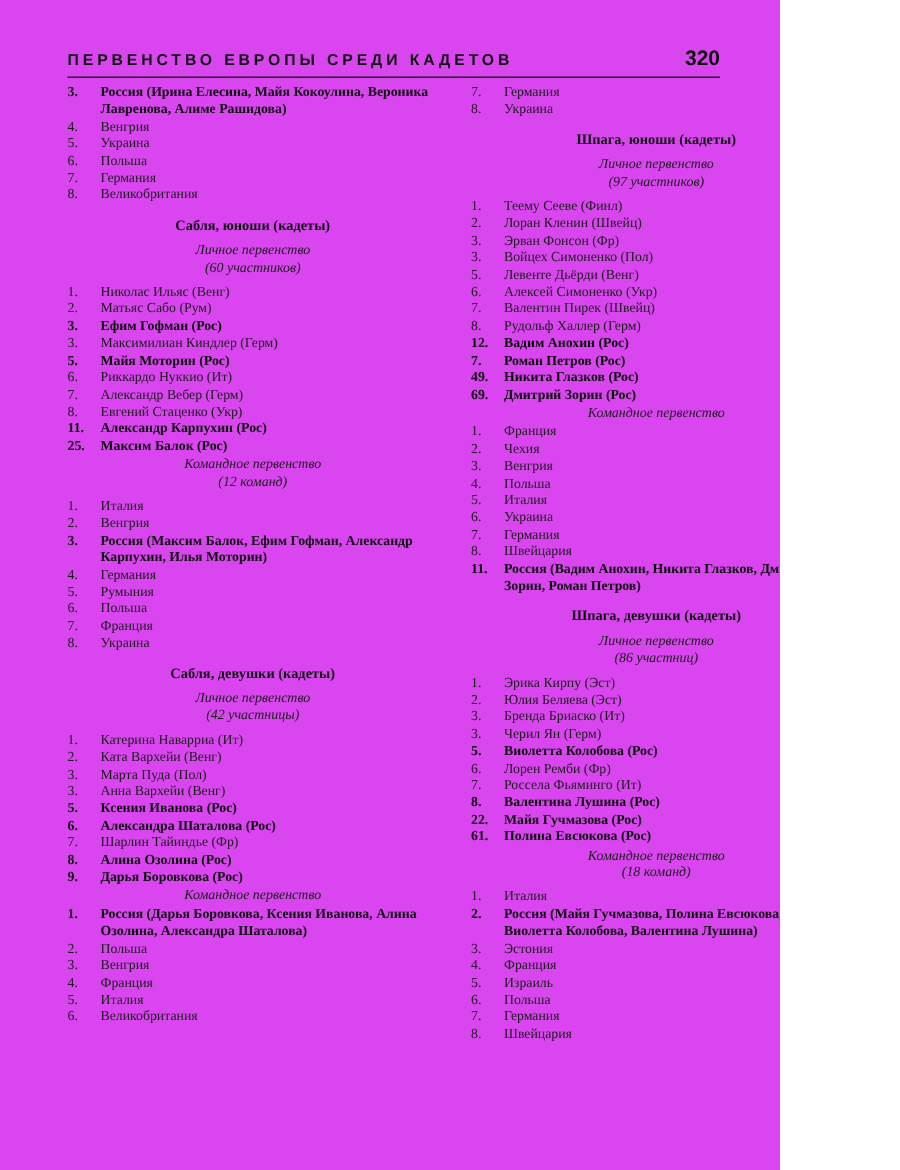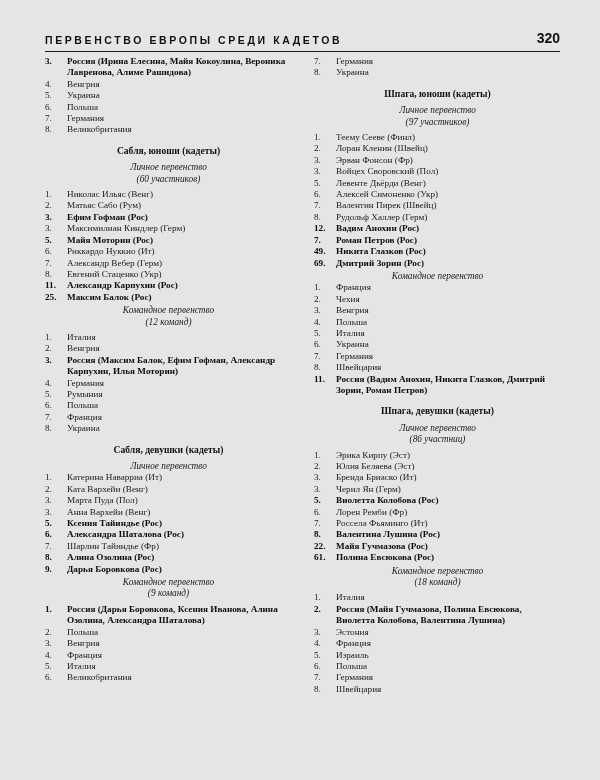--- a/index.html
+++ b/index.html
@@ -3,21 +3,21 @@
 <meta charset="utf-8">
 <style>
   html,body{margin:0;padding:0;}
   body{
     width:600px;height:780px;
     background:#ffffff;
     font-family:"Liberation Serif", serif;
     color:#1b1b1b;
     -webkit-font-smoothing:antialiased;
   }
-  .page{position:relative;width:600px;height:780px;overflow:hidden;background:#e5e5e5;}
+  .page{position:relative;width:520px;height:780px;overflow:hidden;background:#d946ef;}
 
   .page-header{
     position:absolute;left:45px;right:40px;top:30px;
     display:flex;justify-content:space-between;align-items:flex-end;
   }
   .page-header .title{
     font-family:"Liberation Sans", sans-serif;
     font-weight:bold;font-size:10.5px;letter-spacing:2.6px;
     white-space:nowrap;color:#111;
   }
@@ -170,60 +170,60 @@
             <span class="num">7.</span>
             <span class="txt">Франция</span>
           </div>
           <div class="entry">
             <span class="num">8.</span>
             <span class="txt">Украина</span>
           </div>
         </div>
         <div class="section-heading">Сабля, девушки (кадеты)</div>
         <div class="subheading">Личное первенство</div>
+        <div class="count-line">(42 участницы)</div>
         <div class="entry-list">
           <div class="entry">
             <span class="num">1.</span>
             <span class="txt">Катерина Наварриа (Ит)</span>
           </div>
           <div class="entry">
             <span class="num">2.</span>
             <span class="txt">Ката Вархейи (Венг)</span>
           </div>
           <div class="entry">
             <span class="num">3.</span>
             <span class="txt">Марта Пуда (Пол)</span>
           </div>
           <div class="entry">
             <span class="num">3.</span>
             <span class="txt">Анна Вархейи (Венг)</span>
           </div>
           <div class="entry bold">
             <span class="num">5.</span>
-            <span class="txt">Ксения Тайиндье (Рос)</span>
+            <span class="txt">Ксения Иванова (Рос)</span>
           </div>
           <div class="entry bold">
             <span class="num">6.</span>
             <span class="txt">Александра Шаталова (Рос)</span>
           </div>
           <div class="entry">
             <span class="num">7.</span>
             <span class="txt">Шарлин Тайиндье (Фр)</span>
           </div>
           <div class="entry bold">
             <span class="num">8.</span>
             <span class="txt">Алина Озолина (Рос)</span>
           </div>
           <div class="entry bold">
             <span class="num">9.</span>
             <span class="txt">Дарья Боровкова (Рос)</span>
           </div>
         </div>
         <div class="subheading">Командное первенство</div>
-        <div class="count-line">(9 команд)</div>
         <div class="entry-list">
           <div class="entry bold">
             <span class="num">1.</span>
             <span class="txt">Россия (Дарья Боровкова, Ксения Иванова, Алина Озолина, Александра Шаталова)</span>
           </div>
           <div class="entry">
             <span class="num">2.</span>
             <span class="txt">Польша</span>
           </div>
           <div class="entry">
@@ -266,21 +266,21 @@
           <div class="entry">
             <span class="num">2.</span>
             <span class="txt">Лоран Кленин (Швейц)</span>
           </div>
           <div class="entry">
             <span class="num">3.</span>
             <span class="txt">Эрван Фонсон (Фр)</span>
           </div>
           <div class="entry">
             <span class="num">3.</span>
-            <span class="txt">Войцех Своровский (Пол)</span>
+            <span class="txt">Войцех Симоненко (Пол)</span>
           </div>
           <div class="entry">
             <span class="num">5.</span>
             <span class="txt">Левенте Дьёрди (Венг)</span>
           </div>
           <div class="entry">
             <span class="num">6.</span>
             <span class="txt">Алексей Симоненко (Укр)</span>
           </div>
           <div class="entry">

